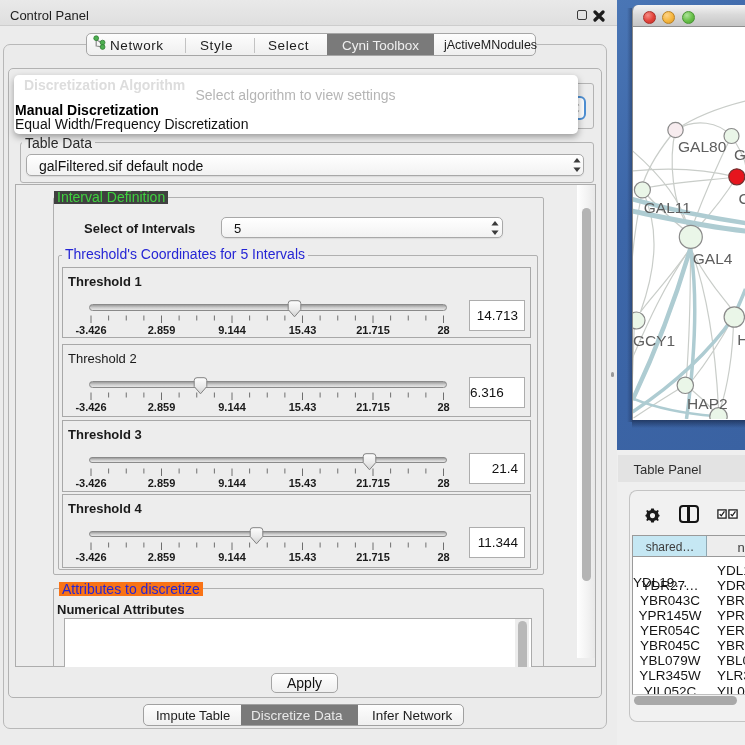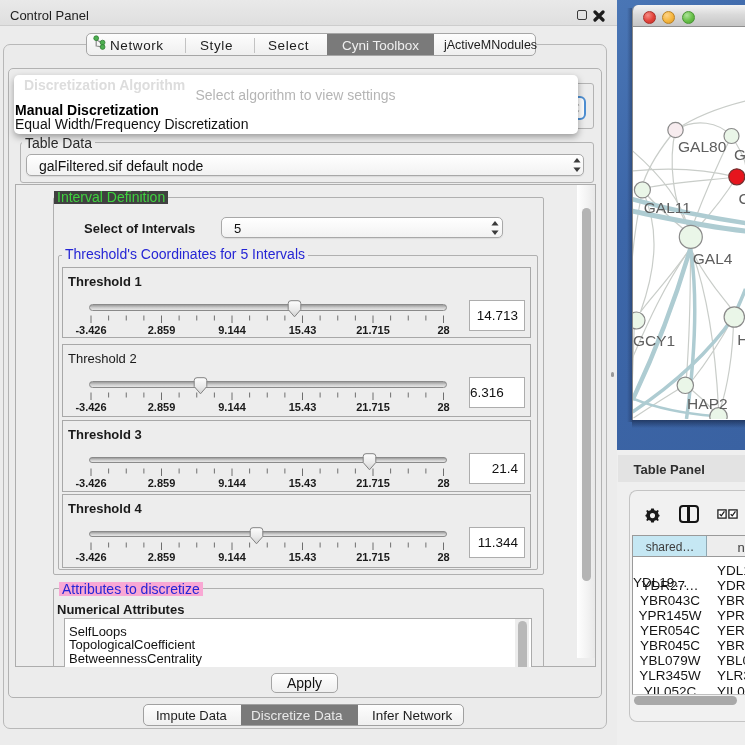--- a/index.html
+++ b/index.html
@@ -235,34 +235,33 @@
         <stop offset="0.6" stop-color="#E8E8E8"></stop>
         <stop offset="1" stop-color="#CFCFCF"></stop>
       </linearGradient>
     </defs>
 <path d="M4 0.7 L11 0.7 Q13.8 0.7 13.8 3.5 L13.8 9.5 L7.5 16.8 L1.2 9.5 L1.2 3.5 Q1.2 0.7 4 0.7 Z" fill="url(#th3)" stroke="#838383" stroke-width="1"></path>
   </svg>
 <div class="abs" style="left:469px;top:526.5px;width:56px;height:31px;background:#fff;border:1px solid #ADADAD;box-sizing:border-box;font-size:13.5px;color:#111;text-align:right;line-height:29px;padding-right:6px;">11.344</div>
 
 <div class="abs" style="left:16px;top:580px;width:579px;height:86.5px;overflow:hidden;">
  <div class="abs" style="left:37px;top:8px;width:489px;height:120px;border:1px solid #B0B0B0;border-radius:2px;"></div>
- <div class="abs" style="left:43px;top:1.5px;background:#f9a8d4;padding:0 3px;font-size:14px;line-height:14px;color:#2525D5;">Attributes to discretize</div>
+ <div class="abs" style="left:43px;top:1.5px;background:#f97316;padding:0 3px;font-size:14px;line-height:14px;color:#2525D5;">Attributes to discretize</div>
  <div class="abs" style="left:41px;top:21.5px;font-size:13px;font-weight:bold;color:#1a1a1a;">Numerical Attributes</div>
  <div class="abs" style="left:47.5px;top:37.5px;width:466px;height:60px;background:#fff;border:1px solid #ABABAB;"></div>
- <div class="abs" style="left:53px;top:44.5px;font-size:13px;color:#111;line-height:13.9px;">SelfLoops<br>TopologicalCoefficient<br>BetweennessCentrality</div>
  <div class="abs" style="left:499px;top:38.5px;width:14px;height:59px;background:#EDEDED;"></div>
  <div class="abs" style="left:501.5px;top:41px;width:9px;height:56px;background:#B8B8B8;border-radius:4.5px;"></div>
 </div>
 
 <div class="abs" style="left:271px;top:673px;width:67px;height:20px;background:linear-gradient(180deg,#FFFFFF,#EFEFEF);border:1px solid #A5A5A5;border-radius:5px;box-sizing:border-box;text-align:center;font-size:14px;color:#111;line-height:18px;">Apply</div>
 
 <div class="abs" style="left:143px;top:703.5px;width:321px;height:22px;background:linear-gradient(180deg,#FDFDFD,#EFEFEF);border:1px solid #A0A0A0;border-radius:5px;box-sizing:border-box;overflow:hidden;">
  <div class="abs" style="left:96.5px;top:0;width:117px;height:22px;background:#7A7A7A;"></div>
 </div>
-<div class="abs" style="left:156px;top:707.5px;font-size:13px;color:#1c1c1c;">Impute Data</div>
+<div class="abs" style="left:156px;top:707.5px;font-size:13px;color:#1c1c1c;">Impute Table</div>
 <div class="abs" style="left:251px;top:707.5px;font-size:13.5px;color:#E9E9E9;">Discretize Data</div>
 <div class="abs" style="left:372px;top:707.5px;font-size:13.5px;color:#1c1c1c;">Infer Network</div>
 
 <div class="abs" style="left:13.5px;top:75px;width:564px;height:59px;background:#fff;border-radius:5px;box-shadow:0 3px 7px rgba(0,0,0,0.35);"></div>
 <div class="abs" style="left:24px;top:77px;font-size:14px;font-weight:bold;color:#DDDDDD;">Discretization Algorithm</div>
 <div class="abs" style="left:13.5px;top:87px;width:564px;text-align:center;font-size:14px;color:#B5B5B5;">Select algorithm to view settings</div>
 <div class="abs" style="left:15px;top:101.5px;font-size:14px;font-weight:bold;color:#000;">Manual Discretization</div>
 <div class="abs" style="left:15px;top:116px;font-size:14px;color:#111;">Equal Width/Frequency Discretization</div>
 <div class="abs" style="left:617px;top:0;width:128px;height:450px;background:linear-gradient(135deg,#4A76B5 0%,#3C66A8 40%,#3A62A2 100%);"></div>
 
@@ -330,21 +329,21 @@
  <text x="643.3" y="213">GAL11</text>
  <text x="692.3" y="264">GAL4</text>
  <text x="632.5" y="346">GCY1</text>
  <text x="736.8" y="345">H</text>
  <text x="686.6" y="408.5">HAP2</text>
 </g>
 </svg>
 
 <div class="abs" style="left:617px;top:450px;width:128px;height:295px;background:#EFEFEF;"></div>
 <div class="abs" style="left:618px;top:454.5px;width:127px;height:27px;background:#E3E3E3;"></div>
-<div class="abs" style="left:633.5px;top:462px;font-size:13px;color:#2e2e2e;font-weight:bold;">Table Panel</div>
+<div class="abs" style="left:633.5px;top:462px;font-size:13px;color:#2e2e2e;">Table Panel</div>
 <div class="abs" style="left:629px;top:489.5px;width:116px;height:232.5px;background:#F1F1F1;border:1px solid #C4C4C4;border-radius:8px 0 0 8px;border-right:none;box-sizing:border-box;"></div>
 
 <svg class="abs" style="left:644.5px;top:507.5px;" width="15" height="15" viewBox="0 0 17 17">
  <path fill="#1A1A1A" d="M8.5 0.5 L10 0.5 L10.6 2.6 A6 6 0 0 1 12.6 3.4 L14.5 2.4 L15.6 3.5 L14.6 5.4 A6 6 0 0 1 15.4 7.4 L16.5 7.8 L16.5 9.4 L15.4 9.8 A6 6 0 0 1 14.6 11.8 L15.6 13.6 L14.5 14.7 L12.6 13.7 A6 6 0 0 1 10.6 14.5 L10 16.5 L8.5 16.5 L7 16.5 L6.4 14.5 A6 6 0 0 1 4.4 13.7 L2.5 14.7 L1.4 13.6 L2.4 11.8 A6 6 0 0 1 1.6 9.8 L0.5 9.4 L0.5 7.8 L1.6 7.4 A6 6 0 0 1 2.4 5.4 L1.4 3.5 L2.5 2.4 L4.4 3.4 A6 6 0 0 1 6.4 2.6 L7 0.5 Z M8.5 5.7 A2.9 2.9 0 1 0 8.5 11.5 A2.9 2.9 0 1 0 8.5 5.7 Z" fill-rule="evenodd"></path>
 </svg>
 <div class="abs" style="left:678.5px;top:505px;width:20px;height:17.5px;border:2.6px solid #141414;border-radius:4px;box-sizing:border-box;"></div>
 <div class="abs" style="left:687.4px;top:505px;width:2.6px;height:17.5px;background:#141414;"></div>
 <svg class="abs" style="left:716.8px;top:509.3px;" width="10" height="10" viewBox="0 0 11 11">
  <rect x="1" y="1" width="9" height="9" fill="#fff" stroke="#1a1a1a" stroke-width="1.4"></rect>
  <path d="M3 5.6 L4.7 7.5 L8.2 2.7" fill="none" stroke="#1a1a1a" stroke-width="1.4"></path>

